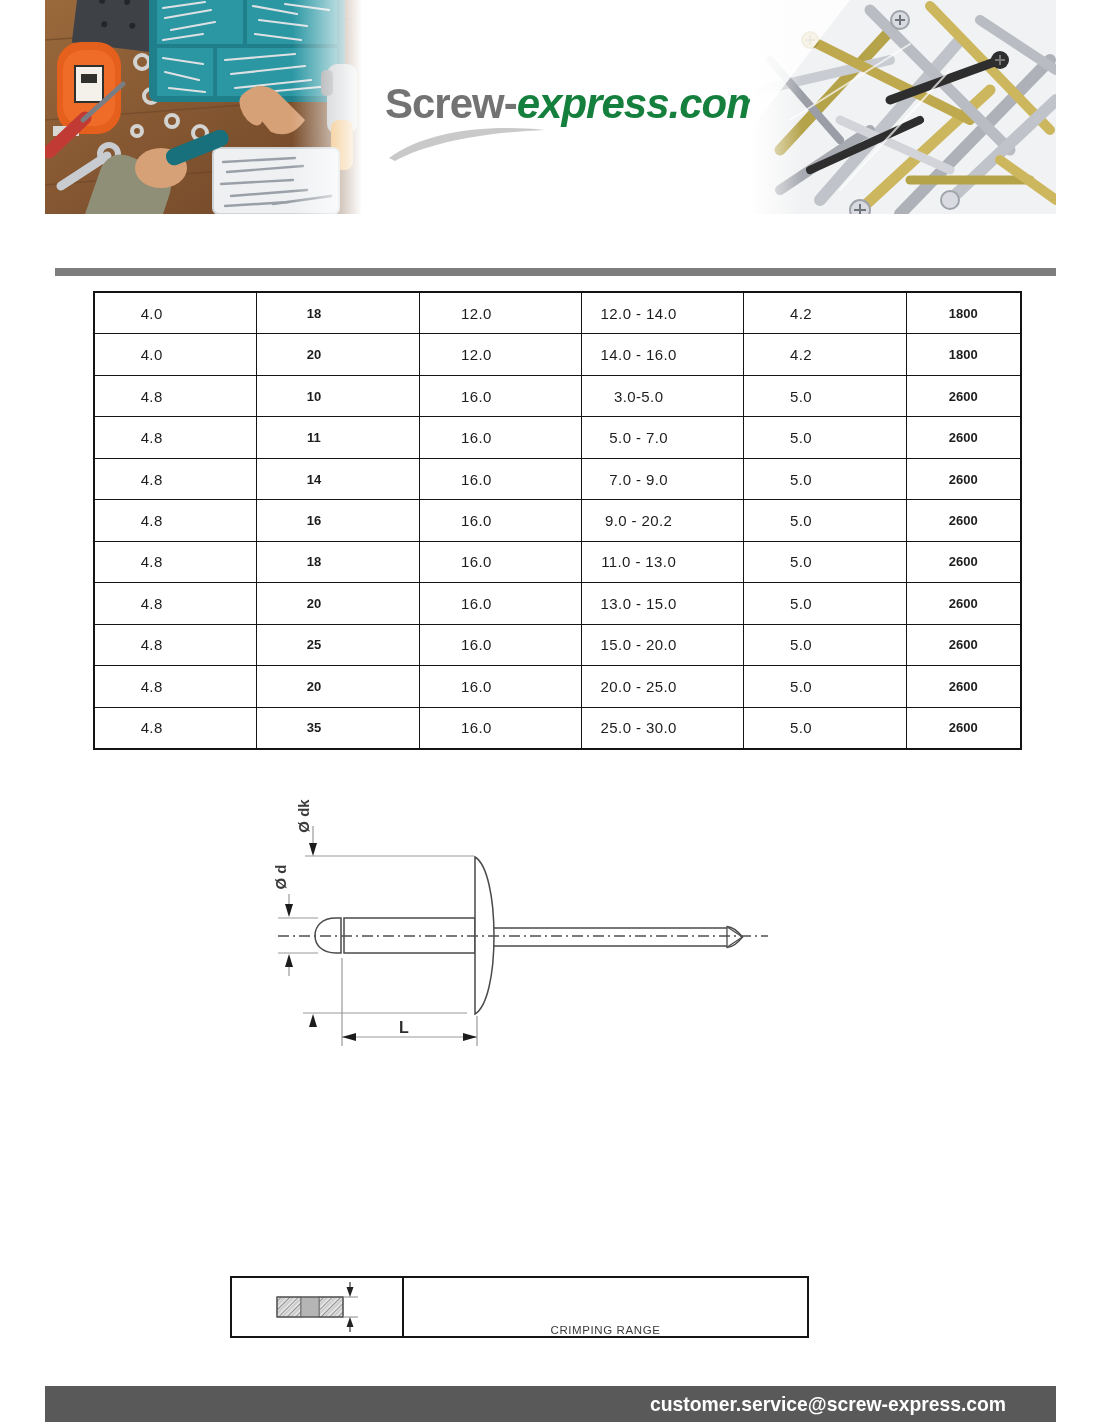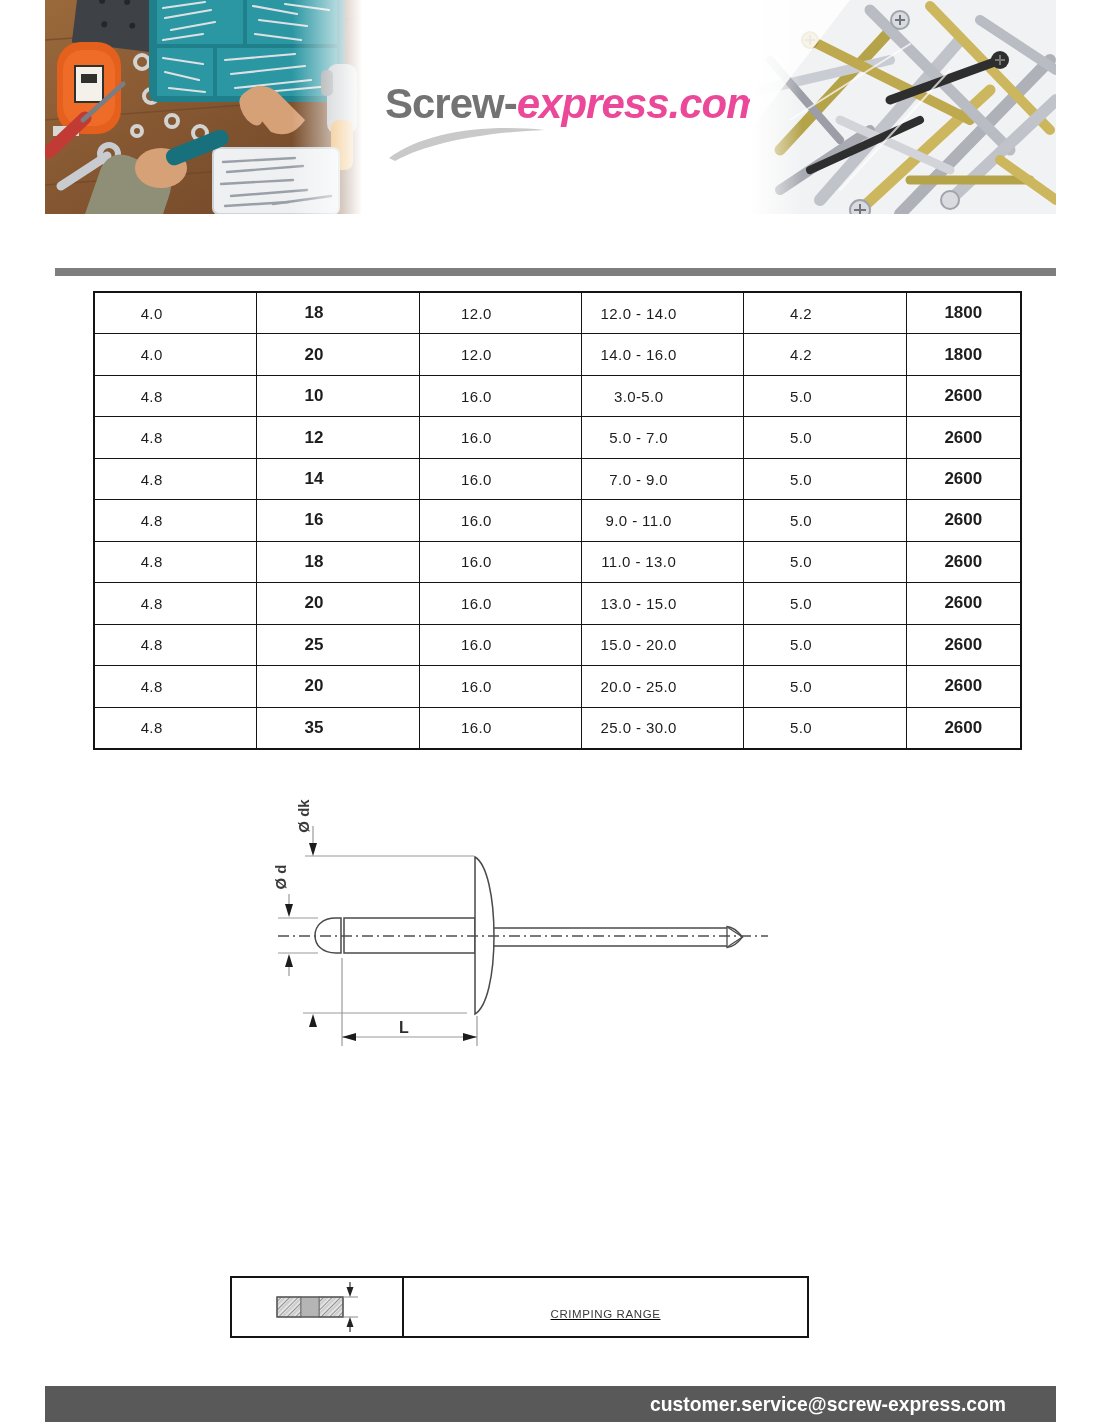--- a/index.html
+++ b/index.html
@@ -8,21 +8,21 @@
     font-family:"Liberation Sans",sans-serif;overflow:hidden;
   }
   
   .photo-left{position:absolute;left:45px;top:0;width:317px;height:214px;}
   .photo-right{position:absolute;left:750px;top:0;width:306px;height:214px;}
   .logo{
     position:absolute;left:385px;top:80px;width:350px;height:100px;
     white-space:nowrap;font-weight:bold;font-size:42px;letter-spacing:-1px;
   }
   .logo .lg1{color:#737373;}
-  .logo .lg2{color:#ec4899;font-style:italic;}
+  .logo .lg2{color:#15803d;font-style:italic;}
   .logo-swoosh{position:absolute;left:2px;top:40px;}
   
   .banner{
     position:absolute;left:45px;top:214px;width:1011px;height:54px;
     background:#ed7125;display:flex;align-items:center;justify-content:center;
   }
   .banner-title{
     color:#ffffff;font-size:46px;font-weight:bold;letter-spacing:-1px;
     transform:scaleX(0.85);white-space:nowrap;
   }
@@ -33,30 +33,30 @@
     display:flex;flex-direction:column;border:2.5px solid #141414;box-sizing:border-box;
     background:#ffffff;
   }
   .t-row{flex:1;display:flex;border-top:1.5px solid #141414;gap:48px;}
   .t-row:first-child{border-top:none;}
   .t-cell{
     flex:1;display:flex;align-items:center;justify-content:center;
     border-left:1.5px solid #141414;font-size:15px;color:#1d1d1d;letter-spacing:0.4px;
   }
   .t-cell:first-child{border-left:none;}
-  .t-cell.bold{font-weight:bold;font-size:17px;letter-spacing:0;}
+  .t-cell.bold{font-weight:bold;font-size:13px;letter-spacing:0;}
   
   .rivet-diagram{position:absolute;left:250px;top:780px;}
   
   .crimp-box{
     position:absolute;left:230px;top:1276px;width:579px;height:62px;
     border:2px solid #141414;box-sizing:border-box;display:flex;background:#ffffff;
   }
   .crimp-left{width:172px;border-right:2px solid #141414;box-sizing:border-box;position:relative;}
-  .crimp-right{flex:1;display:flex;align-items:center;justify-content:center;text-decoration:underline;}
+  .crimp-right{flex:1;display:flex;align-items:flex-end;justify-content:center;}
   .crimp-label{margin-top:14px;font-size:11.5px;color:#3a3a3a;letter-spacing:0.6px;}
   
   .footer{
     position:absolute;left:45px;top:1386px;width:1011px;height:36px;background:#595959;
     display:flex;align-items:center;justify-content:flex-end;box-sizing:border-box;padding-right:50px;
   }
   .footer-email{
     color:#ffffff;font-weight:bold;font-size:21px;transform:scaleX(0.92);
     transform-origin:right center;white-space:nowrap;
   }
@@ -250,39 +250,39 @@
       <div class="t-row">
         <div class="t-cell">4.8</div>
         <div class="t-cell bold">10</div>
         <div class="t-cell">16.0</div>
         <div class="t-cell">3.0-5.0</div>
         <div class="t-cell">5.0</div>
         <div class="t-cell bold">2600</div>
       </div>
       <div class="t-row">
         <div class="t-cell">4.8</div>
-        <div class="t-cell bold">12</div>
+        <div class="t-cell bold">11</div>
         <div class="t-cell">16.0</div>
         <div class="t-cell">5.0 - 7.0</div>
         <div class="t-cell">5.0</div>
         <div class="t-cell bold">2600</div>
       </div>
       <div class="t-row">
         <div class="t-cell">4.8</div>
         <div class="t-cell bold">14</div>
         <div class="t-cell">16.0</div>
         <div class="t-cell">7.0 - 9.0</div>
         <div class="t-cell">5.0</div>
         <div class="t-cell bold">2600</div>
       </div>
       <div class="t-row">
         <div class="t-cell">4.8</div>
         <div class="t-cell bold">16</div>
         <div class="t-cell">16.0</div>
-        <div class="t-cell">9.0 - 11.0</div>
+        <div class="t-cell">9.0 - 20.2</div>
         <div class="t-cell">5.0</div>
         <div class="t-cell bold">2600</div>
       </div>
       <div class="t-row">
         <div class="t-cell">4.8</div>
         <div class="t-cell bold">18</div>
         <div class="t-cell">16.0</div>
         <div class="t-cell">11.0 - 13.0</div>
         <div class="t-cell">5.0</div>
         <div class="t-cell bold">2600</div>

